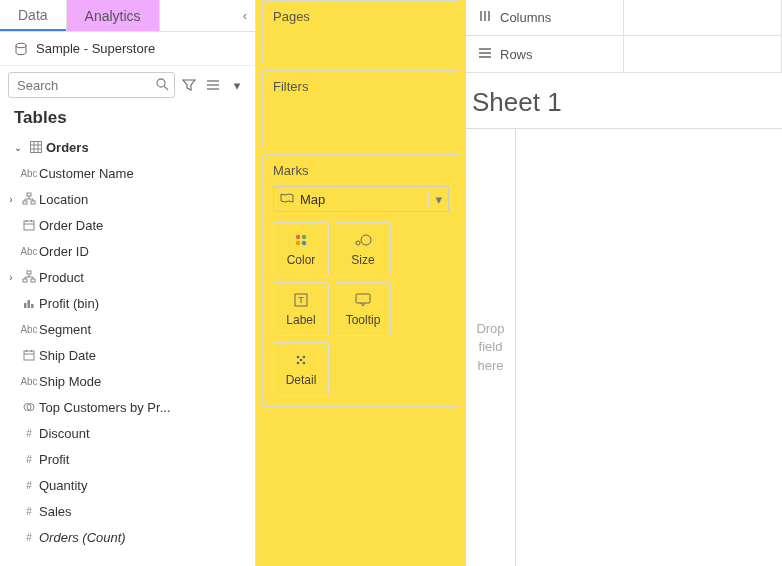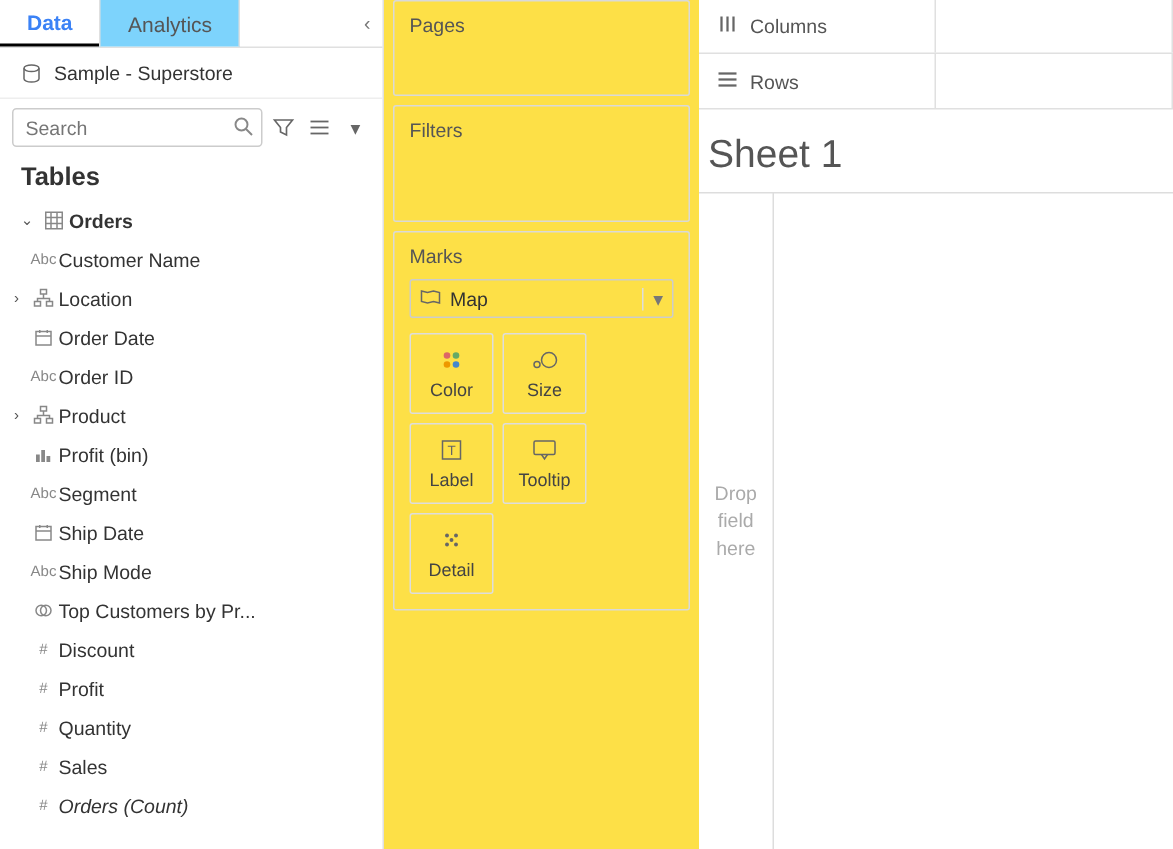--- a/index.html
+++ b/index.html
@@ -3,22 +3,22 @@
 <meta charset="utf-8">
 <style>
   * { box-sizing: border-box; margin: 0; padding: 0; font-family: -apple-system, "Segoe UI", Arial, sans-serif; }
   body { width: 782px; height: 566px; overflow: hidden; background: #fff; color: #333; font-size: 13px; }
   .app { display: flex; width: 100%; height: 100%; }
 
   
   .left { width: 256px; border-right: 1px solid #e0e0e0; display: flex; flex-direction: column; }
   .tabs { display: flex; border-bottom: 1px solid #e0e0e0; height: 32px; }
   .tab { padding: 0 18px; display: flex; align-items: center; font-size: 14px; cursor: pointer; color: #555; }
-  .tab.active { font-weight: 700; color: #3b82f6; border-bottom: 2px solid #000000; background:#fff;}
-  .tab.inactive{ background:#7dd3fc; border-right:1px solid #e0e0e0; border-left:1px solid #e0e0e0;}
+  .tab.active { font-weight: 400; color: #737373; border-bottom: 2px solid #3b82f6; background:#fff;}
+  .tab.inactive{ background:#f0abfc; border-right:1px solid #e0e0e0; border-left:1px solid #e0e0e0;}
   .collapse-caret{ margin-left:auto; padding:0 8px; color:#777; display:flex; align-items:center;}
   .datasource { display:flex; align-items:center; gap:8px; padding: 8px 14px; height:34px; border-bottom:1px solid #eee;}
   .ds-icon{width:14px;height:14px;}
   .toolbar { display:flex; align-items:center; gap:4px; padding:6px 8px; }
   .search-wrap{ flex:1; position:relative;}
   .search { width:100%; border:1px solid #ccc; border-radius:3px; height:26px; padding:0 24px 0 8px; font-size:13px; outline:none;}
   .search-icon{ position:absolute; right:6px; top:5px; color:#888;}
   .toolbtn{ width:20px; height:20px; display:flex; align-items:center; justify-content:center; color:#666; cursor:pointer;}
   .tables-hdr{ padding:4px 14px 6px; font-weight:700; font-size:17px;}
   .tree{ flex:1; overflow:auto; position:relative;}

